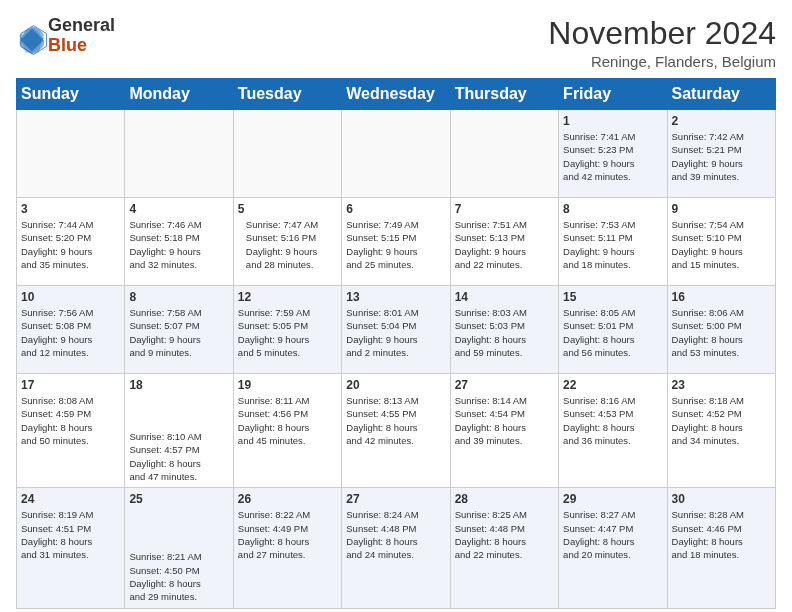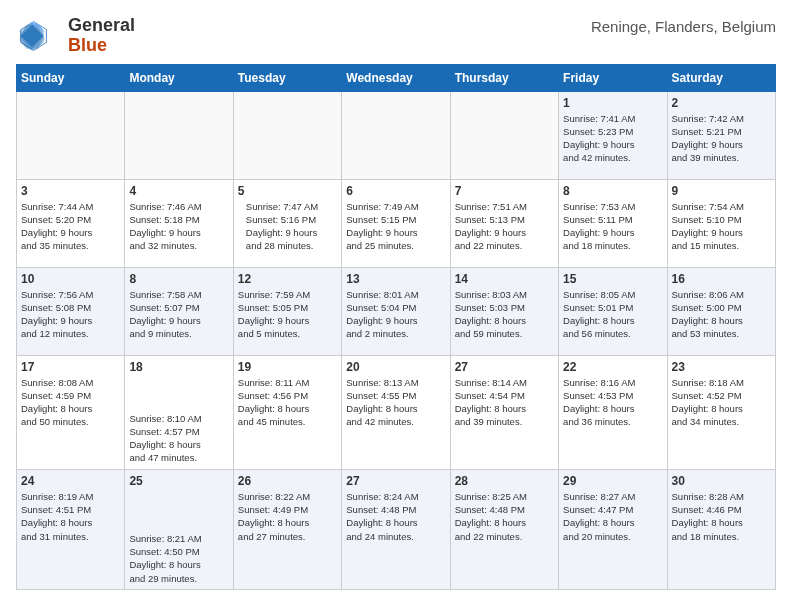--- a/index.html
+++ b/index.html
@@ -15,22 +15,22 @@
       padding: 16px 16px 8px 16px;
     }
     .header {
       display: flex;
       justify-content: space-between;
       align-items: flex-start;
       margin-bottom: 8px;
     }
     .logo {
       display: flex;
-      align-items: center;
-      gap: 20px;
+      align-items: flex-end;
+      gap: 0;
     }
     .logo-text {
       font-size: 18px;
       font-weight: bold;
       color: #333;
       line-height: 1.1;
     }
     .logo-text .blue { color: #c2410c; }
     .logo-icon {
       width: 32px;
@@ -51,21 +51,21 @@
       margin-top: 2px;
     }
     table {
       width: 100%;
       border-collapse: collapse;
       table-layout: fixed;
     }
     thead th {
       background: #1a6bb5;
       color: #fff;
-      font-size: 12px;
+      font-size: 16px;
       font-weight: bold;
       padding: 6px 4px;
       text-align: left;
       border: 1px solid #1a6bb5;
     }
     tbody td {
       border: 1px solid #ccc;
       vertical-align: top;
       padding: 4px;
       height: 88px;
@@ -110,20 +110,21 @@
         <path d="M18,4 Q28,4 34,14 L34,14" fill="none" stroke="#6af" stroke-width="2"></path>
       </svg>
       <div>
         <div class="logo-text">
           <span>General</span><br>
           <span class="blue">Blue</span>
         </div>
       </div>
     </div>
     <div class="title-block">
+      <div class="month-title">November 2024</div>
       <div class="location">Reninge, Flanders, Belgium</div>
     </div>
   </div>
 
   <table>
     <thead>
       <tr>
         <th>Sunday</th>
         <th>Monday</th>
         <th>Tuesday</th>

